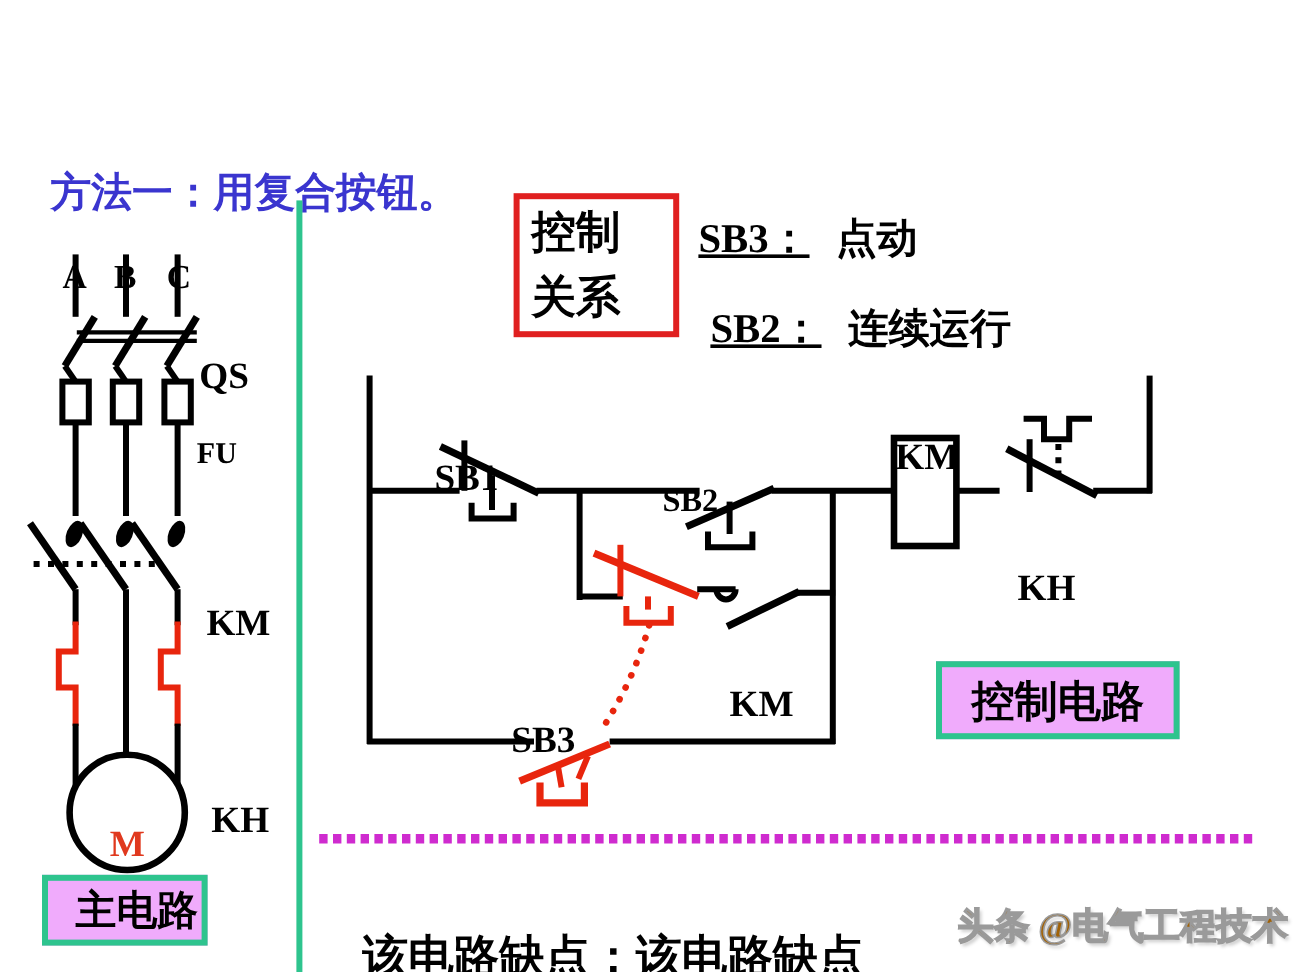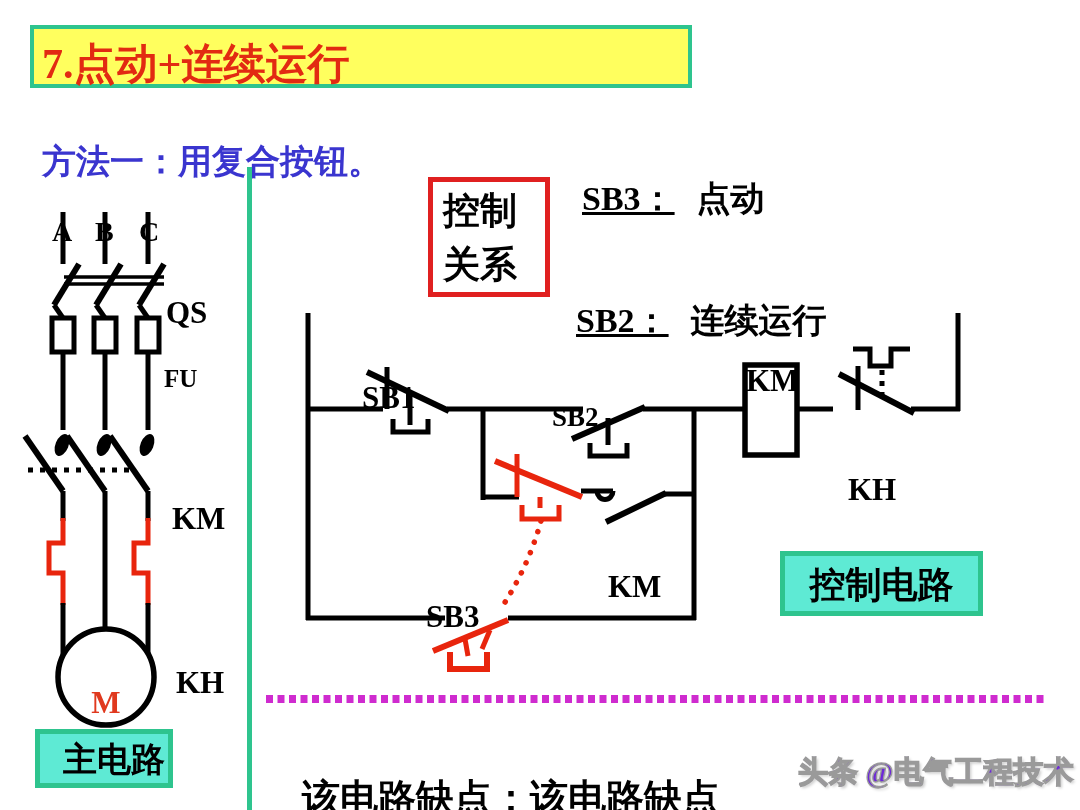--- a/index.html
+++ b/index.html
@@ -10,32 +10,32 @@
   svg{position:absolute;left:0;top:0;}
   .w {stroke:#000;stroke-width:5;fill:none;}
   .w6{stroke:#000;stroke-width:6;fill:none;}
   .wr{stroke:#e8250d;stroke-width:5;fill:none;}
   .wr6{stroke:#e8250d;stroke-width:6;fill:none;}
   .fillb{fill:#000;stroke:none;}
   #title-box{left:30px;top:25px;width:662px;height:63px;background:#ffff5e;
              border:4px solid #2ec48e;box-sizing:border-box;}
   #title-text{position:absolute;left:8px;top:7px;font-size:42px;font-weight:bold;color:#e22a12;}
   #subtitle{left:42px;top:101px;font-size:34px;color:#3a35cf;}
-  #relation-box{left:428px;top:177px;width:122px;height:120px;border:5px solid #e02020;
+  #relation-box{left:428px;top:161px;width:138px;height:120px;border:5px solid #e02020;
                 box-sizing:border-box;font-family:Liberation Serif, serif;}
   .relbox-line{position:absolute;left:10px;font-size:37px;font-weight:bold;color:#000;line-height:1;}
   .rel-row{position:absolute;font-size:34px;font-weight:bold;color:#000;white-space:nowrap;text-decoration:underline;}
   .rel-gap{display:inline-block;margin-left:22px;}
-  .caption-box{position:absolute;border:5px solid #2ec48e;box-sizing:border-box;background:#5eead4;
+  .caption-box{position:absolute;border:5px solid #2ec48e;box-sizing:border-box;background:#f0abfc;
                text-align:center;font-weight:bold;color:#000;}
   #main-caption{left:35px;top:729px;width:138px;height:59px;font-size:34px;line-height:52px;padding-left:20px;}
   #ctrl-caption{left:780px;top:551px;width:203px;height:65px;font-size:36px;line-height:58px;}
   #divider{left:247px;top:167px;width:5px;height:643px;background:#2ec48e;}
   #note{left:302px;top:735px;font-size:38px;}
-  #watermark{left:798px;top:752px;font-size:30px;font-weight:bold;color:#6d28d9;
+  #watermark{left:798px;top:752px;font-size:30px;font-weight:bold;color:#a16207;
              -webkit-text-stroke:1.3px #9a9a9a;text-shadow:2px 2px 3px #c9c9c9;}
   .redlbl{color:#000000;}
   .mot{color:#e0391e;}
 </style>
 </head>
 <body>
 
 <div id="stage">
 
   <svg width="1080" height="810" viewBox="0 0 1080 810">
@@ -153,23 +153,20 @@
     <g>
       <line class="wr6" x1="433" y1="651" x2="508" y2="620"></line>
       <line class="wr" x1="482" y1="649" x2="490" y2="630"></line>
       <line class="wr" x1="465" y1="639" x2="468" y2="656"></line>
       <path class="wr6" d="M 450,652 V 669 H 487 V 652"></path>
     </g>
 
     <line x1="266" y1="699" x2="1048" y2="699" stroke="#cf2bcf" stroke-width="8" stroke-dasharray="7 4.5"></line>
   </svg>
 
-  <div id="title-box" class="abs">
-    <div id="title-text">7.点动+连续运行</div>
-  </div>
 
   <div id="subtitle" class="lbl">方法一：用复合按钮。</div>
 
   <div id="divider" class="abs"></div>
 
   <div class="lbl" style="left:52px;top:174px;font-size:28px;">A</div>
   <div class="lbl" style="left:95px;top:174px;font-size:28px;">B</div>
   <div class="lbl" style="left:139px;top:174px;font-size:28px;">C</div>
   <div class="lbl" style="left:166px;top:253px;font-size:31px;">QS</div>
   <div class="lbl" style="left:164px;top:322px;font-size:25px;">FU</div>
@@ -179,21 +176,21 @@
   <div class="lbl mot" style="left:76px;top:681px;width:60px;text-align:center;font-size:29px;">3~</div>
   <div id="main-caption" class="caption-box">主电路</div>
 
   <div id="relation-box" class="abs">
     <div class="relbox-line" style="top:10px;">控制</div>
     <div class="relbox-line" style="top:64px;">关系</div>
   </div>
   <div class="rel-row" style="left:582px;top:176px;">
     <span>SB3：</span><span class="rel-gap">点动</span>
   </div>
-  <div class="rel-row" style="left:576px;top:251px;margin-top:47px;">
+  <div class="rel-row" style="left:592px;top:251px;">
     <span>SB2：</span><span class="rel-gap">连续运行</span>
   </div>
 
   <div class="lbl" style="left:362px;top:338px;font-size:31px;">SB1</div>
   <div class="lbl" style="left:552px;top:360px;font-size:27px;">SB2</div>
   <div class="lbl" style="left:746px;top:321px;font-size:31px;">KM</div>
   <div class="lbl" style="left:848px;top:430px;font-size:31px;">KH</div>
   <div class="lbl" style="left:608px;top:527px;font-size:31px;">KM</div>
   <div class="lbl redlbl" style="left:426px;top:557px;font-size:31px;">SB3</div>
   <div id="ctrl-caption" class="caption-box">控制电路</div>

